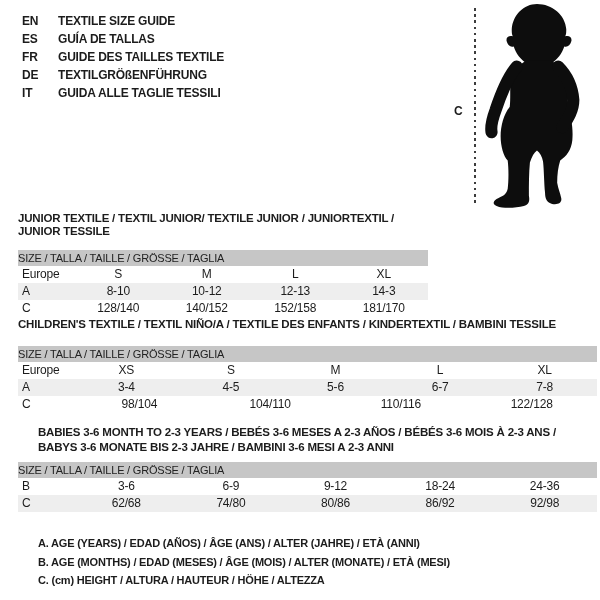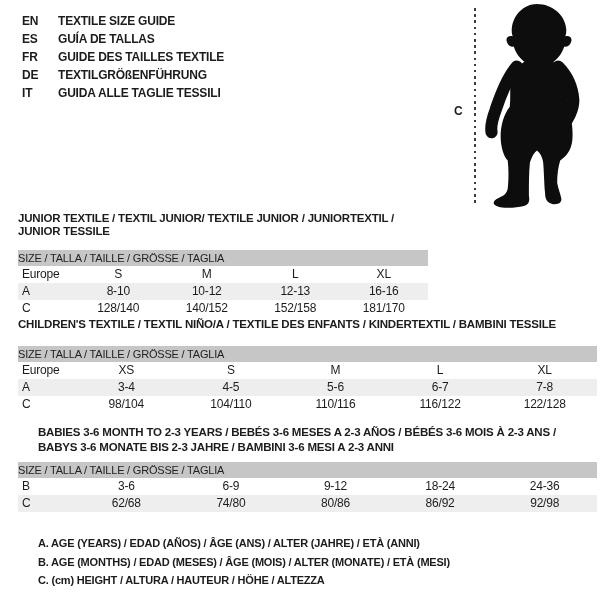--- a/index.html
+++ b/index.html
@@ -115,21 +115,21 @@
     <span class="t-cell">S</span>
     <span class="t-cell">M</span>
     <span class="t-cell">L</span>
     <span class="t-cell">XL</span>
   </div>
   <div class="t-row shaded">
     <span class="t-label">A</span>
     <span class="t-cell">8-10</span>
     <span class="t-cell">10-12</span>
     <span class="t-cell">12-13</span>
-    <span class="t-cell">16-16</span>
+    <span class="t-cell">14-3</span>
   </div>
   <div class="t-row">
     <span class="t-label">C</span>
     <span class="t-cell">128/140</span>
     <span class="t-cell">140/152</span>
     <span class="t-cell">152/158</span>
     <span class="t-cell">181/170</span>
   </div>
 </div>
 
@@ -150,21 +150,20 @@
     <span class="t-cell">4-5</span>
     <span class="t-cell">5-6</span>
     <span class="t-cell">6-7</span>
     <span class="t-cell">7-8</span>
   </div>
   <div class="t-row">
     <span class="t-label">C</span>
     <span class="t-cell">98/104</span>
     <span class="t-cell">104/110</span>
     <span class="t-cell">110/116</span>
-    <span class="t-cell">116/122</span>
     <span class="t-cell">122/128</span>
   </div>
 </div>
 
 <div id="table-babies" class="table-block">
   <div class="tbl-title2">BABIES 3-6 MONTH TO 2-3 YEARS / BEBÉS 3-6 MESES A 2-3 AÑOS / BÉBÉS 3-6 MOIS À 2-3 ANS /</div>
   <div class="tbl-title2">BABYS 3-6 MONATE BIS 2-3 JAHRE / BAMBINI 3-6 MESI A 2-3 ANNI</div>
   <div class="size-bar">SIZE / TALLA / TAILLE / GRÖSSE / TAGLIA</div>
   <div class="t-row">
     <span class="t-label">B</span>

